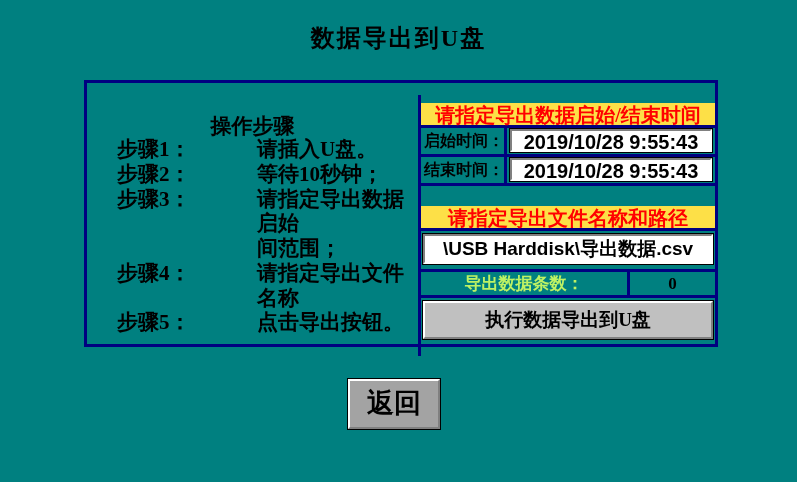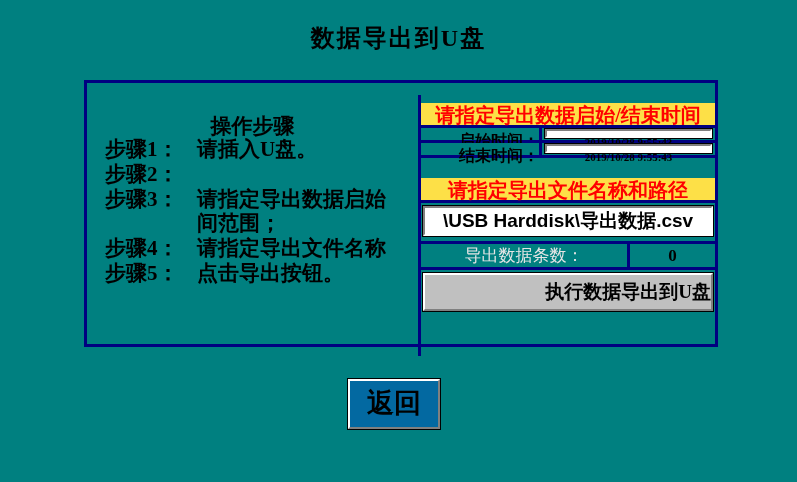--- a/index.html
+++ b/index.html
@@ -37,21 +37,22 @@
   #instructions-heading{
     text-align:center;
     font-size:21px;font-weight:bold;
     margin-top:21px;
     line-height:1.0;
   }
   .step-row{
     display:flex;
     font-size:21px;font-weight:bold;
     line-height:1.18;
-    padding-left:18px;
+    padding-left:30px;
+    gap:48px;
   }
   .step-label{width:92px;flex:none;white-space:nowrap;}
   .step-text{flex:1;}
   
   #form-panel{
     position:absolute;left:334px;top:0;
     width:294px;height:261px;
     box-sizing:border-box;
   }
   .section-header{
@@ -59,24 +60,23 @@
     text-align:center;
     color:#FF0000;font-weight:bold;font-size:20px;
     font-family:"Liberation Serif","DejaVu Serif",serif;
     border-bottom:3px solid #000080;
     background:#fde047;
     box-sizing:border-box;
     white-space:nowrap;
     margin-top:20px;
   }
   .time-row{
-    display:flex;height:15px;
+    display:flex;height:29px;
     border-bottom:3px solid #000080;
     box-sizing:border-box;
-    padding-left:35px;
   }
   .time-label{
     width:86px;flex:none;
     border-right:3px solid #000080;
     box-sizing:border-box;
     font-family:"Liberation Serif","DejaVu Serif",serif;
     font-size:16px;font-weight:bold;color:#000;
     line-height:26px;padding-left:3px;
     white-space:nowrap;
     background:#008080;
@@ -84,22 +84,22 @@
   .time-value{
     flex:1;margin:1px 3px 2px 3px;
     background:#FFFFFF;
     border-top:2px solid #808080;
     border-left:2px solid #808080;
     border-right:2px solid #FFFFFF;
     border-bottom:2px solid #FFFFFF;
     box-shadow:0 0 0 1px #000000;
     box-sizing:border-box;
     text-align:center;
-    font-family:Liberation Serif, serif;
-    font-size:11px;font-weight:bold;color:#000;
+    font-family:Liberation Sans, sans-serif;
+    font-size:20px;font-weight:bold;color:#000;
     line-height:22px;
   }
   #path-field{
     height:30px;margin:3px 2px 0 2px;
     background:#FFFFFF;
     border-top:2px solid #808080;
     border-left:2px solid #808080;
     border-right:2px solid #FFFFFF;
     border-bottom:2px solid #FFFFFF;
     box-shadow:0 0 0 1px #000000;
@@ -115,50 +115,50 @@
     border-bottom:3px solid #000080;
     box-sizing:border-box;
     background:#008080;
   }
   #count-label{
     flex:1;
     border-right:3px solid #000080;
     box-sizing:border-box;
     text-align:center;
     font-family:"Liberation Serif","DejaVu Serif",serif;
-    font-size:17px;font-weight:normal;color:#e5e5e5;
+    font-size:17px;font-weight:bold;color:#bef264;
     line-height:24px;white-space:nowrap;
   }
   #count-value{
     width:85px;flex:none;
     text-align:center;
     font-family:"Liberation Serif","DejaVu Serif",serif;
     font-size:17px;font-weight:bold;color:#000;
     line-height:24px;
   }
   #export-button{
     height:38px;margin:3px 2px 0 2px;
     background:#C0C0C0;
     border-top:2px solid #FFFFFF;
     border-left:2px solid #FFFFFF;
     border-right:2px solid #808080;
     border-bottom:2px solid #808080;
     box-shadow:0 0 0 1px #000000;
     box-sizing:border-box;
-    text-align:right;
+    text-align:center;
     font-family:"Liberation Serif","DejaVu Serif",serif;
     font-size:19px;font-weight:bold;color:#000;
     line-height:34px;white-space:nowrap;
     cursor:pointer;
   }
   
   #return-button{
     position:absolute;left:348px;top:379px;
     width:92px;height:50px;
-    background:#0369a1;
+    background:#a3a3a3;
     border-top:2px solid #FFFFFF;
     border-left:2px solid #FFFFFF;
     border-right:2px solid #808080;
     border-bottom:2px solid #808080;
     box-shadow:0 0 0 1px #000000;
     box-sizing:border-box;
     text-align:center;
     font-family:"Liberation Serif","DejaVu Serif",serif;
     font-size:27px;font-weight:bold;color:#000;
     line-height:44px;
@@ -174,20 +174,21 @@
 
   <div id="instructions-panel">
     <div id="instructions-heading">操作步骤</div>
 
     <div class="step-row">
       <span class="step-label">步骤1：</span>
       <span class="step-text">请插入U盘。</span>
     </div>
     <div class="step-row">
       <span class="step-label">步骤2：</span>
+      <span class="step-text">等待10秒钟；</span>
     </div>
     <div class="step-row">
       <span class="step-label">步骤3：</span>
       <span class="step-text">请指定导出数据启始</span>
     </div>
     <div class="step-row">
       <span class="step-label"></span>
       <span class="step-text">间范围；</span>
     </div>
     <div class="step-row">

